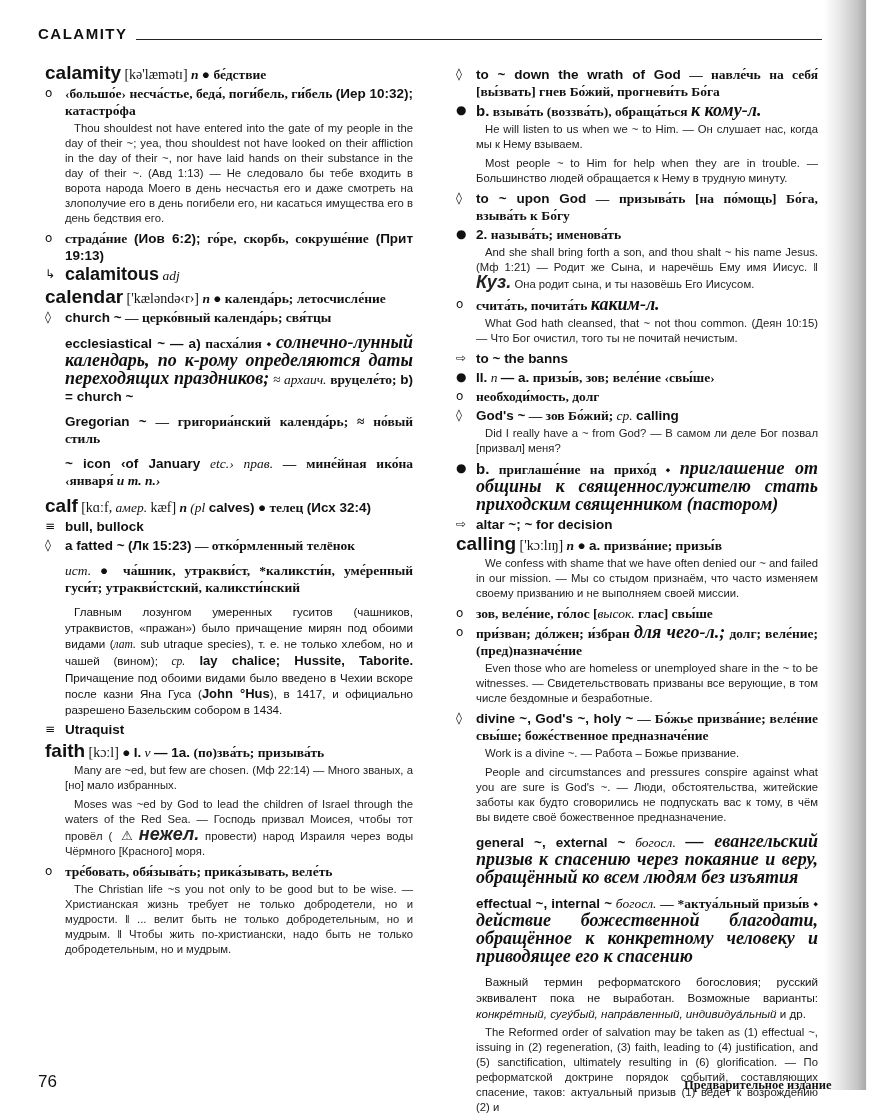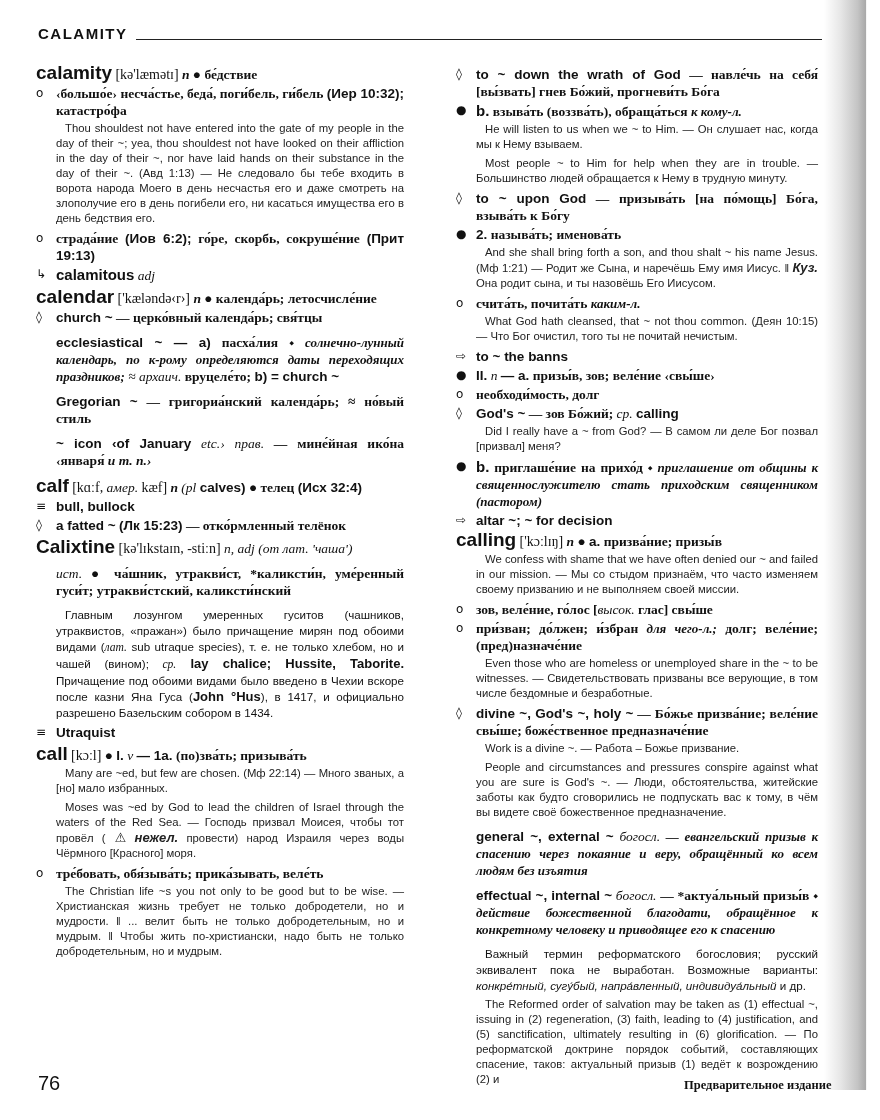--- a/index.html
+++ b/index.html
@@ -14,46 +14,46 @@
   .running-head {
     position:absolute; left:38px; top:22px; width:784px; height:20px;
     display:flex; align-items:flex-end;
   }
   .running-head .word {
     font-family:"Liberation Sans", sans-serif; font-weight:bold; font-size:15px; letter-spacing:1.5px; margin-right:8px;
   }
   .running-head .rule { flex:1; border-bottom:1.5px solid #222; margin-bottom:2px; }
 
   .col { position:absolute; top:64px; font-size:13.5px; line-height:17px; }
-  .col.left { left:36px; width:368px; }
+  .col.left { left:45px; width:368px; }
   .col.right { left:456px; width:362px; }
 
   .hw { font-family:"Liberation Sans", sans-serif; font-weight:bold; font-size:19px; }
   .hw.light { font-weight:normal; }
   .pron { font-family:"Liberation Serif", serif; font-size:14px; }
   .en { font-family:"Liberation Sans", sans-serif; font-weight:bold; }
   .ens { font-family:"Liberation Sans", sans-serif;font-weight:bold; }
   .ru { font-weight:bold; }
   .it { font-style:italic; }
-  .bi { font-style:italic; font-weight:bold; font-size:13px; }
+  .bi { font-style:italic; font-weight:bold; font-size:18px; }
 
   .entry { margin:0 0 4px 0; }
   .line { position:relative; padding-left:20px; margin:2px 0; text-align:justify; }
   .mark { position:absolute; left:0; top:0; width:16px; text-align:left; font-family:"DejaVu Sans", sans-serif; font-size:12px; }
   .sub { padding-left:20px; margin:8px 0; text-align:justify; }
   .ex {
     font-family:"Liberation Sans", sans-serif; font-size:11.3px; line-height:15px;
     padding-left:20px; text-indent:9px; margin:2px 0 4px 0; text-align:justify; color:#222;
   }
   .note {
     font-family:"Liberation Sans", sans-serif; font-size:11.6px; line-height:16px;
     padding-left:20px; text-indent:9px; margin:3px 0; text-align:justify;
   }
   .note .lat { font-family:"Liberation Sans", sans-serif; font-size:13px; font-weight:bold;margin-top:36px; }
-  .footer-num { position:absolute; left:38px; top:1072px; font-family:"Liberation Sans", sans-serif; font-size:20px; }
+  .footer-num { position:absolute; left:38px; top:1072px; font-family:"Liberation Sans", sans-serif; font-size:17px; }
   .footer-ed { position:absolute; left:684px; top:1078px; font-weight:bold; font-size:12.5px; }
   .warn { display:inline-block; font-family:"DejaVu Sans", sans-serif; font-size:13px; }
 </style>
 </head>
 <body>
 
 <div class="edge"></div>
 
 <div class="running-head">
   <span class="word">CALAMITY</span>
@@ -79,21 +79,21 @@
     <div class="ex">Thou shouldest not have entered into the gate of my people in the day of their ~; yea, thou shouldest not have looked on their affliction in the day of their ~, nor have laid hands on their substance in the day of their ~. (Авд 1:13) — Не следовало бы тебе входить в ворота народа Моего в день несчастья его и даже смотреть на злополучие его в день погибели его, ни касаться имущества его в день бедствия его.</div>
     <div class="line">
       <span class="mark">o</span>
       <span class="ru">страда́ние</span>
       <span class="ens">(Иов 6:2);</span>
       <span class="ru">го́ре, скорбь, сокруше́ние</span>
       <span class="ens">(Прит 19:13)</span>
     </div>
     <div class="line">
       <span class="mark">↳</span>
-      <span class="ens" style="font-size:15px">calamitous</span>
+      <span class="ens" style="font-size:18px">calamitous</span>
       <span class="it">adj</span>
     </div>
   </div>
 
   <div class="entry">
     <div>
       <span class="hw">calendar</span>
       <span class="pron">['kæləndə‹r›]</span>
       <b class="it">n</b>
       <span>●</span>
@@ -145,41 +145,35 @@
     <div class="line">
       <span class="mark">◊</span>
       <span class="en">a fatted ~</span>
       <span class="ens">(Лк 15:23)</span>
       <span class="ru">— отко́рмленный телёнок</span>
     </div>
   </div>
 
 
   <div class="entry">
-    <div style="text-align:justify">
-      <span class="hw">Calixtine</span>
-      <span class="pron">[kə'lɪkstaɪn, -stiːn]</span>
-      <span class="it">n, adj</span>
-      <span class="it">(от лат. 'чаша')</span>
-    </div>
     <div class="sub">
       <span class="it">ист.</span>
       <span>●</span>
       <span class="ru">ча́шник, утракви́ст, *каликсти́н, уме́ренный гуси́т; утракви́стский, каликсти́нский</span>
     </div>
     <div class="note"><span>Главным лозунгом умеренных гуситов (чашников, утраквистов, «пражан») было причащение мирян под обоими видами (</span><span class="it" style="font-family:'Liberation Serif',serif">лат.</span><span> sub utraque species), т. е. не только хлебом, но и чашей (вином);</span><span class="it" style="font-family:'Liberation Serif',serif"> ср.</span><span class="lat"> lay chalice; Hussite, Taborite.</span><span> Причащение под обоими видами было введено в Чехии вскоре после казни Яна Гуса (</span><span class="lat">John °Hus</span><span>), в 1417, и официально разрешено Базельским собором в 1434.</span></div>
     <div class="line">
       <span class="mark">≡</span>
       <span class="ens">Utraquist</span>
     </div>
   </div>
 
   <div class="entry">
     <div>
-      <span class="hw">call</span>
+      <span class="hw">faith</span>
       <span class="pron">[kɔːl]</span>
       <span>●</span>
       <span class="en">I.</span>
       <span class="it">v</span>
       <span class="en">— 1a.</span>
       <span class="ru">(по)зва́ть; призыва́ть</span>
     </div>
     <div class="ex">Many are ~ed, but few are chosen. (Мф 22:14) — Много званых, а [но] мало избранных.</div>
     <div class="ex"><span>Moses was ~ed by God to lead the children of Israel through the waters of the Red Sea. — Господь призвал Моисея, чтобы тот провёл (</span><span class="warn">⚠</span> <span class="bi">нежел.</span><span> провести) народ Израиля через воды Чёрмного [Красного] моря.</span></div>
     <div class="line">

